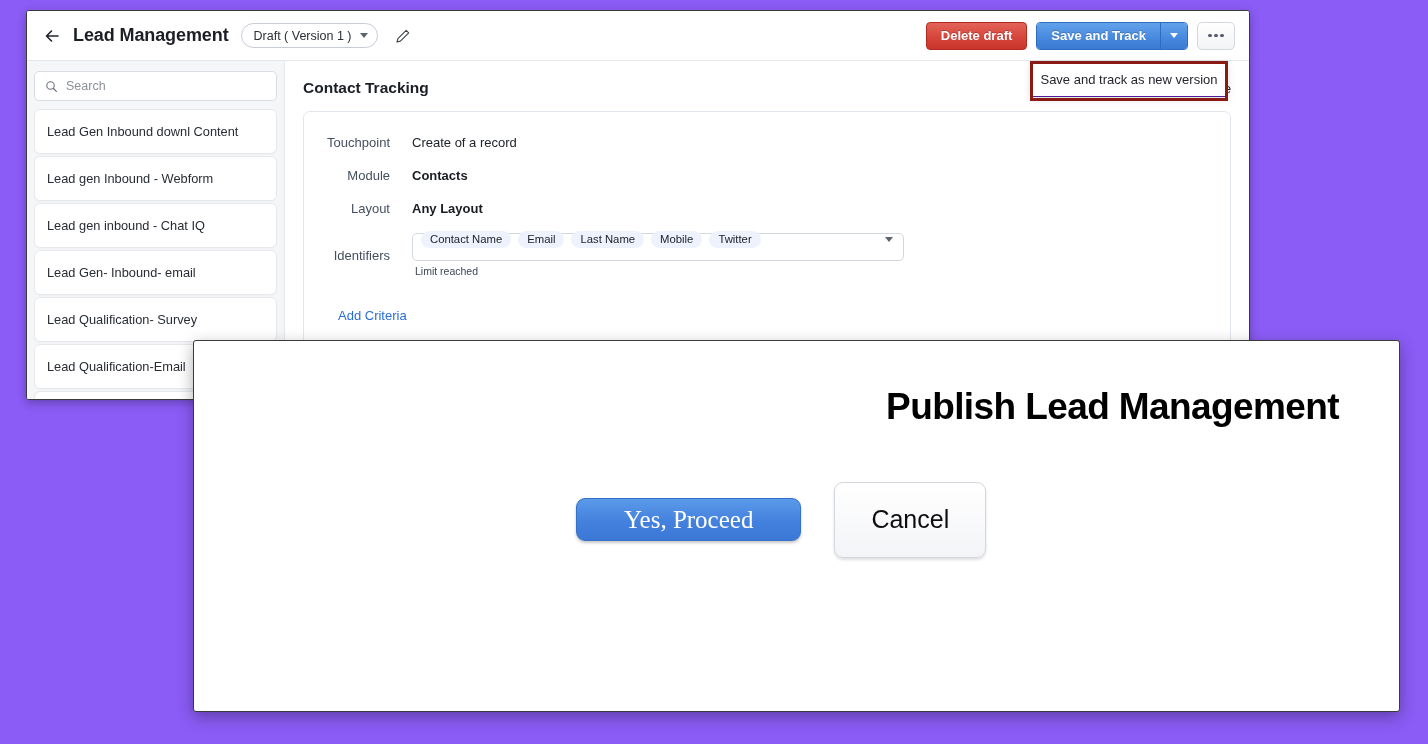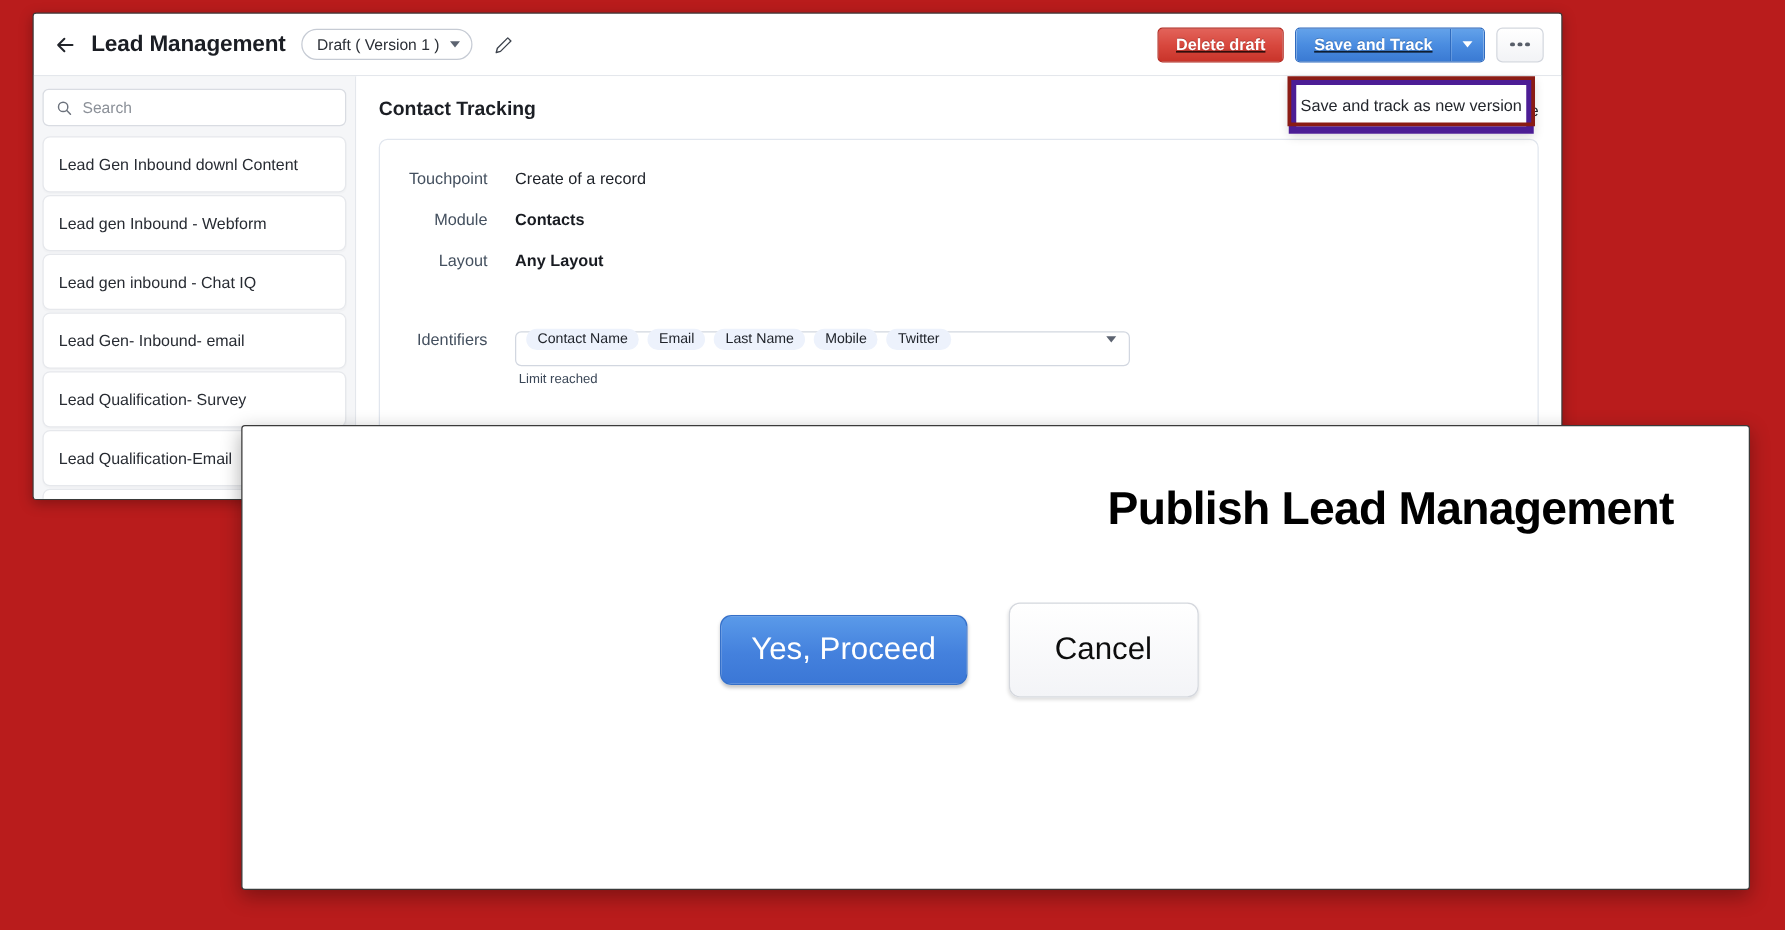--- a/index.html
+++ b/index.html
@@ -9,21 +9,21 @@
     height: 744px;
     background: #ffffff;
     font-family: "Liberation Sans", sans-serif;
     overflow: hidden;
   }
 
   #root {
     position: relative;
     width: 1428px;
     height: 744px;
-    background: #b91c1c;
+    background: #8b5cf6;
   }
 
   
   .app-window {
     position: absolute;
     left: 26px;
     top: 10px;
     width: 1224px;
     height: 390px;
     background: #ffffff;
@@ -90,21 +90,20 @@
     color: #3d434d;
     cursor: pointer;
   }
 
   .header-right {
     margin-left: auto;
     display: flex;
     align-items: center;
     gap: 9px;
     position: relative;
-    text-decoration: underline;
   }
 
   .btn-delete-draft {
     height: 28px;
     padding: 0 14px;
     border: 1px solid #b3281f;
     border-radius: 4px;
     background: linear-gradient(to bottom, #e2635a 0%, #d8483e 50%, #c9342a 100%);
     color: #ffffff;
     font-size: 13px;
@@ -168,21 +167,21 @@
     display: block;
   }
 
   
   .dropdown-menu {
     position: absolute;
     left: 1004px;
     top: 51px;
     width: 196px;
     background: #ffffff;
-    border: 6px solid #4c1d95;
+    border: 1px solid #4c1d95;
     box-shadow: 0 2px 8px rgba(0,0,0,0.16);
     z-index: 40;
   }
   .dropdown-item {
     height: 33px;
     display: flex;
     align-items: center;
     justify-content: center;
     font-size: 13px;
     color: #23262c;
@@ -337,21 +336,20 @@
   .identifiers-input {
     height: 28px;
     border: 1px solid #d2d7e0;
     border-radius: 5px;
     background: #ffffff;
     display: flex;
     align-items: center;
     padding: 0 10px 16px 8px;
     gap: 7px;
     cursor: pointer;
-    margin-top: 32px;
   }
   .chip {
     height: 17px;
     padding: 0 9px;
     border-radius: 9px;
     background: #edf2fc;
     font-size: 11.3px;
     color: #20242b;
     display: flex;
     align-items: center;
@@ -411,28 +409,28 @@
   .modal-body b { font-weight: 700; }
 
   .modal-actions {
     display: flex;
     align-items: center;
     gap: 33px;
     margin-top: 54px;
     padding-left: 320px;
   }
   .btn-proceed {
-    height: 56px;
-    padding: 0 24px;
+    height: 43px;
+    padding: 0 47px;
     border: 1px solid #3570c9;
     border-radius: 9px;
     background: linear-gradient(to bottom, #5a9ae9 0%, #4481dd 55%, #3b77d6 100%);
     color: #ffffff;
     font-size: 25px;
-    font-family: Liberation Sans, sans-serif;
+    font-family: Liberation Serif, serif;
     cursor: pointer;
     box-shadow: 0 2px 3px rgba(0,0,0,0.22);
     white-space: nowrap;
   }
   .btn-cancel {
     height: 76px;
     padding: 0 36px;
     border: 1px solid #d4d7dd;
     border-radius: 9px;
     background: linear-gradient(to bottom, #ffffff 0%, #f3f4f7 100%);

